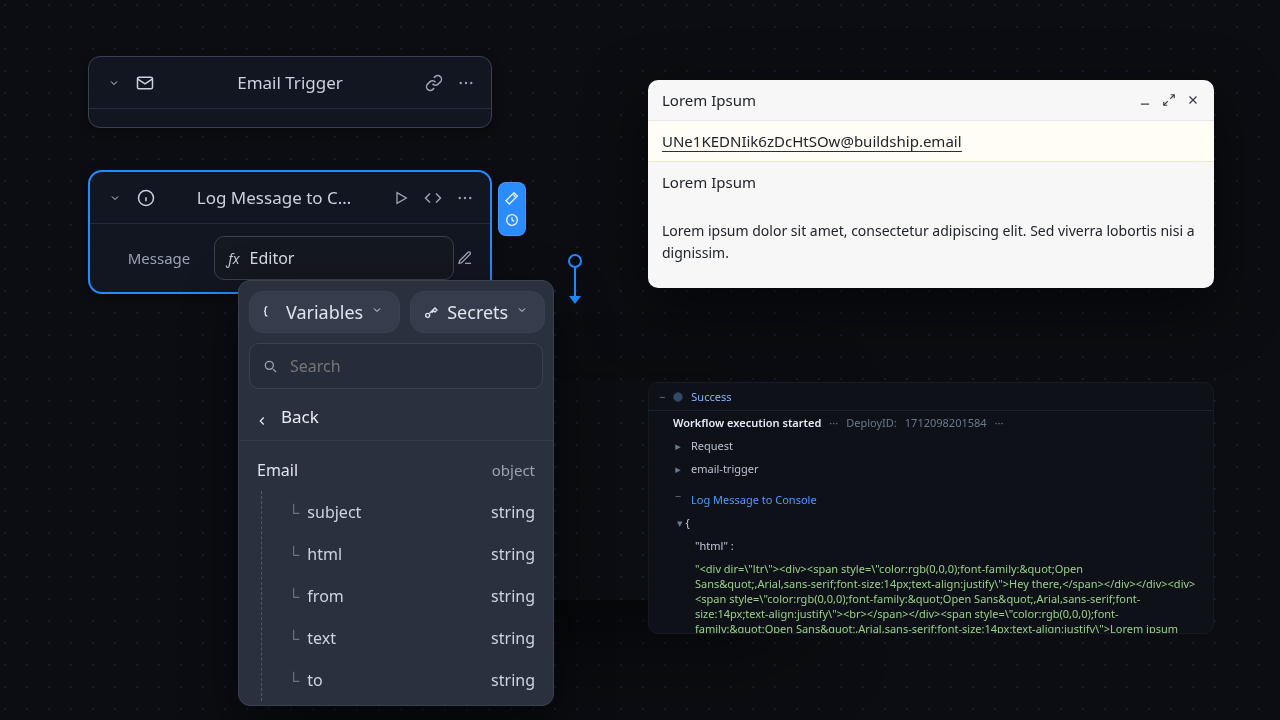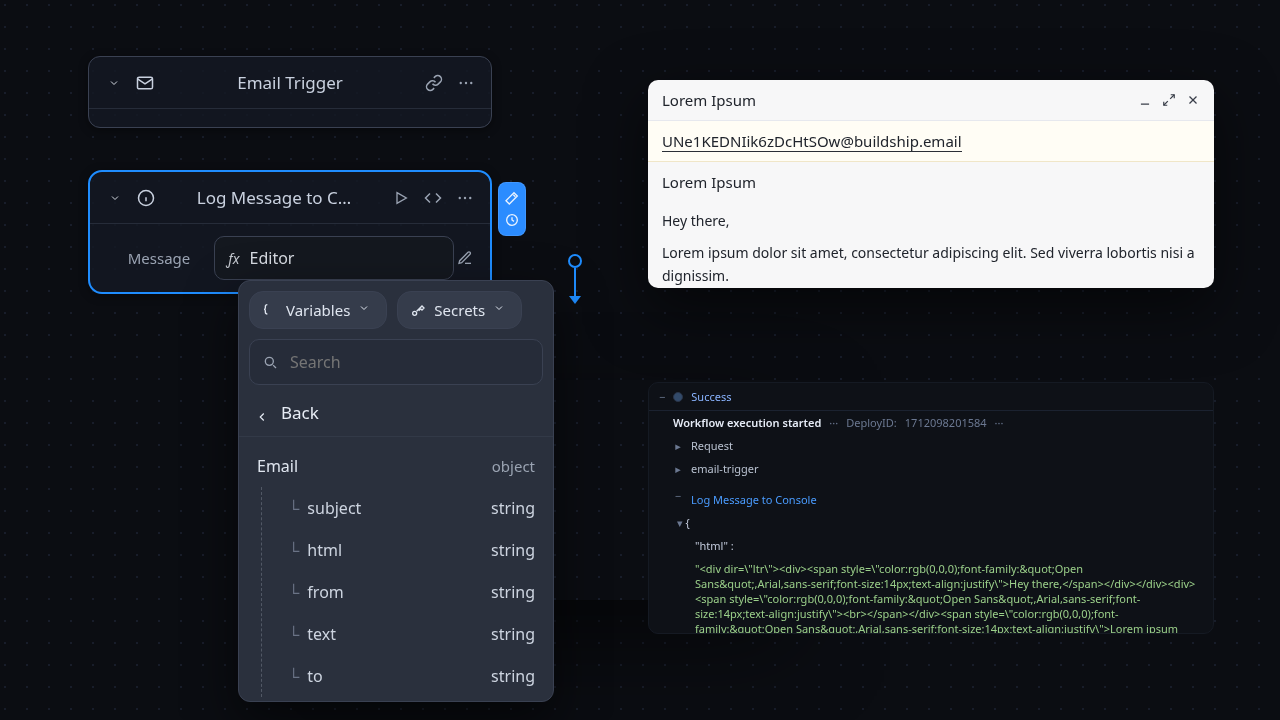--- a/index.html
+++ b/index.html
@@ -44,21 +44,21 @@
   .editor-chip .fx{font-style:italic;font-size:14px;opacity:.9;}
   .pencil{width:22px;height:22px;color:var(--text-dim);display:flex;align-items:center;justify-content:center;}
 
   
   .side-accent{position:absolute;left:498px;top:182px;width:28px;background:var(--accent-fill);border-radius:8px;display:flex;flex-direction:column;align-items:center;gap:6px;padding:8px 0;box-shadow:0 0 0 1px rgba(255,255,255,.1) inset;}
   .side-accent .ico{width:16px;height:16px;color:#eaf3ff;}
 
   
   .vars-panel{position:absolute;left:238px;top:280px;width:316px;background:var(--panel-2);border:1px solid var(--border);border-radius:12px;box-shadow:0 20px 50px rgba(0,0,0,.55);}
   .vars-tabs{display:flex;gap:10px;padding:10px 10px 0;}
-  .pill{display:flex;align-items:center;gap:8px;background:var(--panel-3);border:1px solid var(--border);border-radius:14px;padding:8px 12px;color:#dfe5ef;font-size:15px;}
+  .pill{display:flex;align-items:center;gap:8px;background:var(--panel-3);border:1px solid var(--border);border-radius:14px;padding:8px 12px;color:#dfe5ef;font-size:18px;}
   .pill .ico{width:16px;height:16px;}
   .search{margin:10px;display:flex;align-items:center;gap:10px;background:#262c39;border:1px solid var(--border);border-radius:10px;padding:10px 12px;color:var(--text-dim);}
   .search input{flex:1;background:transparent;border:none;outline:none;color:var(--text);font-size:16px;}
   .back-row{display:flex;align-items:flex-end;gap:12px;padding:6px 16px 12px;color:#e7ecf5;border-bottom:1px solid rgba(58,65,82,.5);}
   .list{padding:8px 10px 4px;}
   .li-row{display:flex;align-items:center;justify-content:space-between;padding:10px 8px;color:#dfe5ef;font-size:16px;}
   .li-row .type{color:var(--text-dim);font-size:15px;}
   .li-children{padding-left:18px;border-left:1px dashed rgba(154,163,178,.35);margin-left:12px;}
   .li-child{display:flex;align-items:center;justify-content:space-between;padding:10px 8px;color:#cdd4e0;}
   .li-child .branch{margin-right:8px;color:#6a7386;}
@@ -305,21 +305,20 @@
         <svg width="14" height="14" viewBox="0 0 24 24" fill="none" stroke="currentColor" stroke-width="2">
             <line x1="18" y1="6" x2="6" y2="18"></line>
             <line x1="6" y1="6" x2="18" y2="18"></line>
           </svg>
       </span>
     </div>
   </div>
   <div class="win-to"><span>UNe1KEDNIik6zDcHtSOw@buildship.email</span></div>
   <div class="win-subj">Lorem Ipsum</div>
   <div class="win-body">
-    <div>Hey there,</div>
     <div style="height:10px;"></div>
     <div>Lorem ipsum dolor sit amet, consectetur adipiscing elit. Sed viverra lobortis nisi a dignissim.</div>
   </div>
 </div>
 
 <div class="console">
   <div class="c-top">
     <span class="twist c-dim">−</span>
     <span class="c-badge ok"></span>
     <span class="c-success">Success</span>

